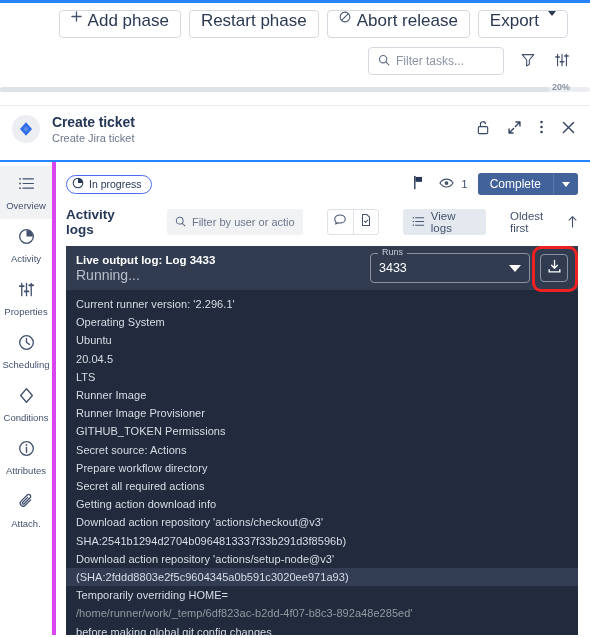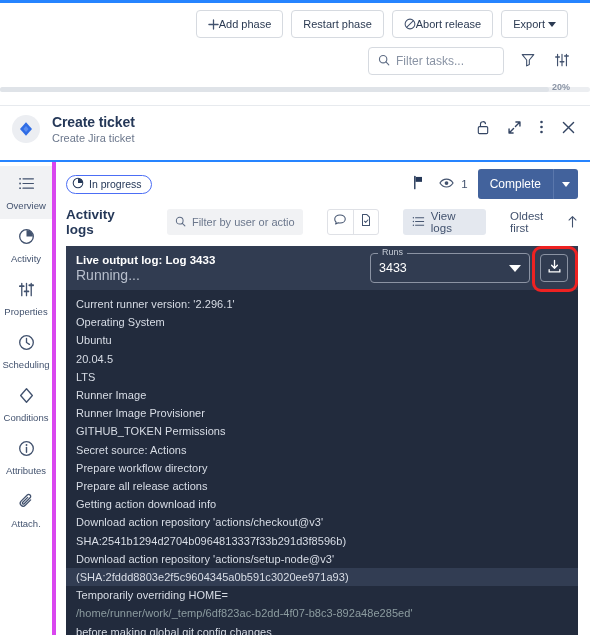--- a/index.html
+++ b/index.html
@@ -14,22 +14,22 @@
   
   .top-rule { height: 3px; background: #2684ff; width:100%; }
 
   
   .toolbar {
     padding: 7px 22px 0 0;
     display: flex; justify-content: flex-end; align-items: center; gap: 8px;
   }
   .btn {
     height: 28px; border: 1px solid #d6dae0; border-radius: 4px;
-    background:#fff; color:#2b3a52; font-size: 11px;
-    display:flex; align-items:center; padding: 0 11px;
+    background:#fff; color:#2b3a52; font-size: 17px;
+    display:flex; gap:6px; padding: 0 11px;
     cursor: pointer; white-space: nowrap;
   }
   .btn svg { display:block; }
   .caret { width:0;height:0;border-left:4.5px solid transparent;border-right:4.5px solid transparent;border-top:5.5px solid #2b3a52; margin-left:3px;}
 
   
   .filter-row {
     padding: 9px 18px 0 0;
     display:flex; justify-content:flex-end; align-items:center; gap:14px;
   }
@@ -85,21 +85,21 @@
   
   .main { flex:1 1 auto; padding: 8px 12px 0 10px; overflow:hidden; }
   .status-row { display:flex; align-items:center; height:28px; }
   .chip {
     border:1px solid #4c6ef5; border-radius:12px; height:19px; padding: 0 9px 0 5px;
     display:flex; align-items:center; gap:5px; font-size:10.5px; color:#253858;
   }
   .spacer { flex:1 1 auto; }
   .eye-count { font-size:11.5px; color:#42526e; margin-left:2px; }
   .complete-btn {
-    background:#42629c; color:#fff; height:30px; border-radius:3px;
+    background:#42629c; color:#fff; height:22px; border-radius:3px;
     display:flex; align-items:center; font-size:12px; cursor:pointer; margin-left:10px;
   }
   .complete-btn .lbl { padding: 0 12px; }
   .complete-btn .split { border-left:1px solid #5a77ac; padding: 0 8px; display:flex; align-items:center; height:100%; }
 
   .logs-row { display:flex; align-items:center; gap:24px; margin-top:9px; }
   .logs-title { font-size:13.5px; font-weight:bold; color:#253858; }
   .filter-users {
     flex: 0 0 auto; width:136px; height:26px; border-radius:3px; background:#f1f2f4;
     display:flex; align-items:center; gap:6px; padding:0 8px;
@@ -450,21 +450,21 @@
             <div class="log-line">Current runner version: '2.296.1'</div>
             <div class="log-line">Operating System</div>
             <div class="log-line">Ubuntu</div>
             <div class="log-line">20.04.5</div>
             <div class="log-line"> LTS</div>
             <div class="log-line">Runner Image</div>
             <div class="log-line">Runner Image Provisioner</div>
             <div class="log-line">GITHUB_TOKEN Permissions</div>
             <div class="log-line">Secret source: Actions</div>
             <div class="log-line">Prepare workflow directory</div>
-            <div class="log-line">Prepare all release actions</div>
+            <div class="log-line">Secret all required actions</div>
             <div class="log-line">Getting action download info</div>
             <div class="log-line">Download action repository 'actions/checkout@v3'</div>
             <div class="log-line">SHA:2541b1294d2704b0964813337f33b291d3f8596b)</div>
             <div class="log-line">Download action repository 'actions/setup-node@v3'</div>
             <div class="log-line hl">(SHA:2fddd8803e2f5c9604345a0b591c3020ee971a93)</div>
             <div class="log-line">Temporarily overriding HOME=</div>
             <div class="log-line dim">/home/runner/work/_temp/6df823ac-b2dd-4f07-b8c3-892a48e285ed'</div>
             <div class="log-line">before making global git config changes</div>
           </div>
       </div>

